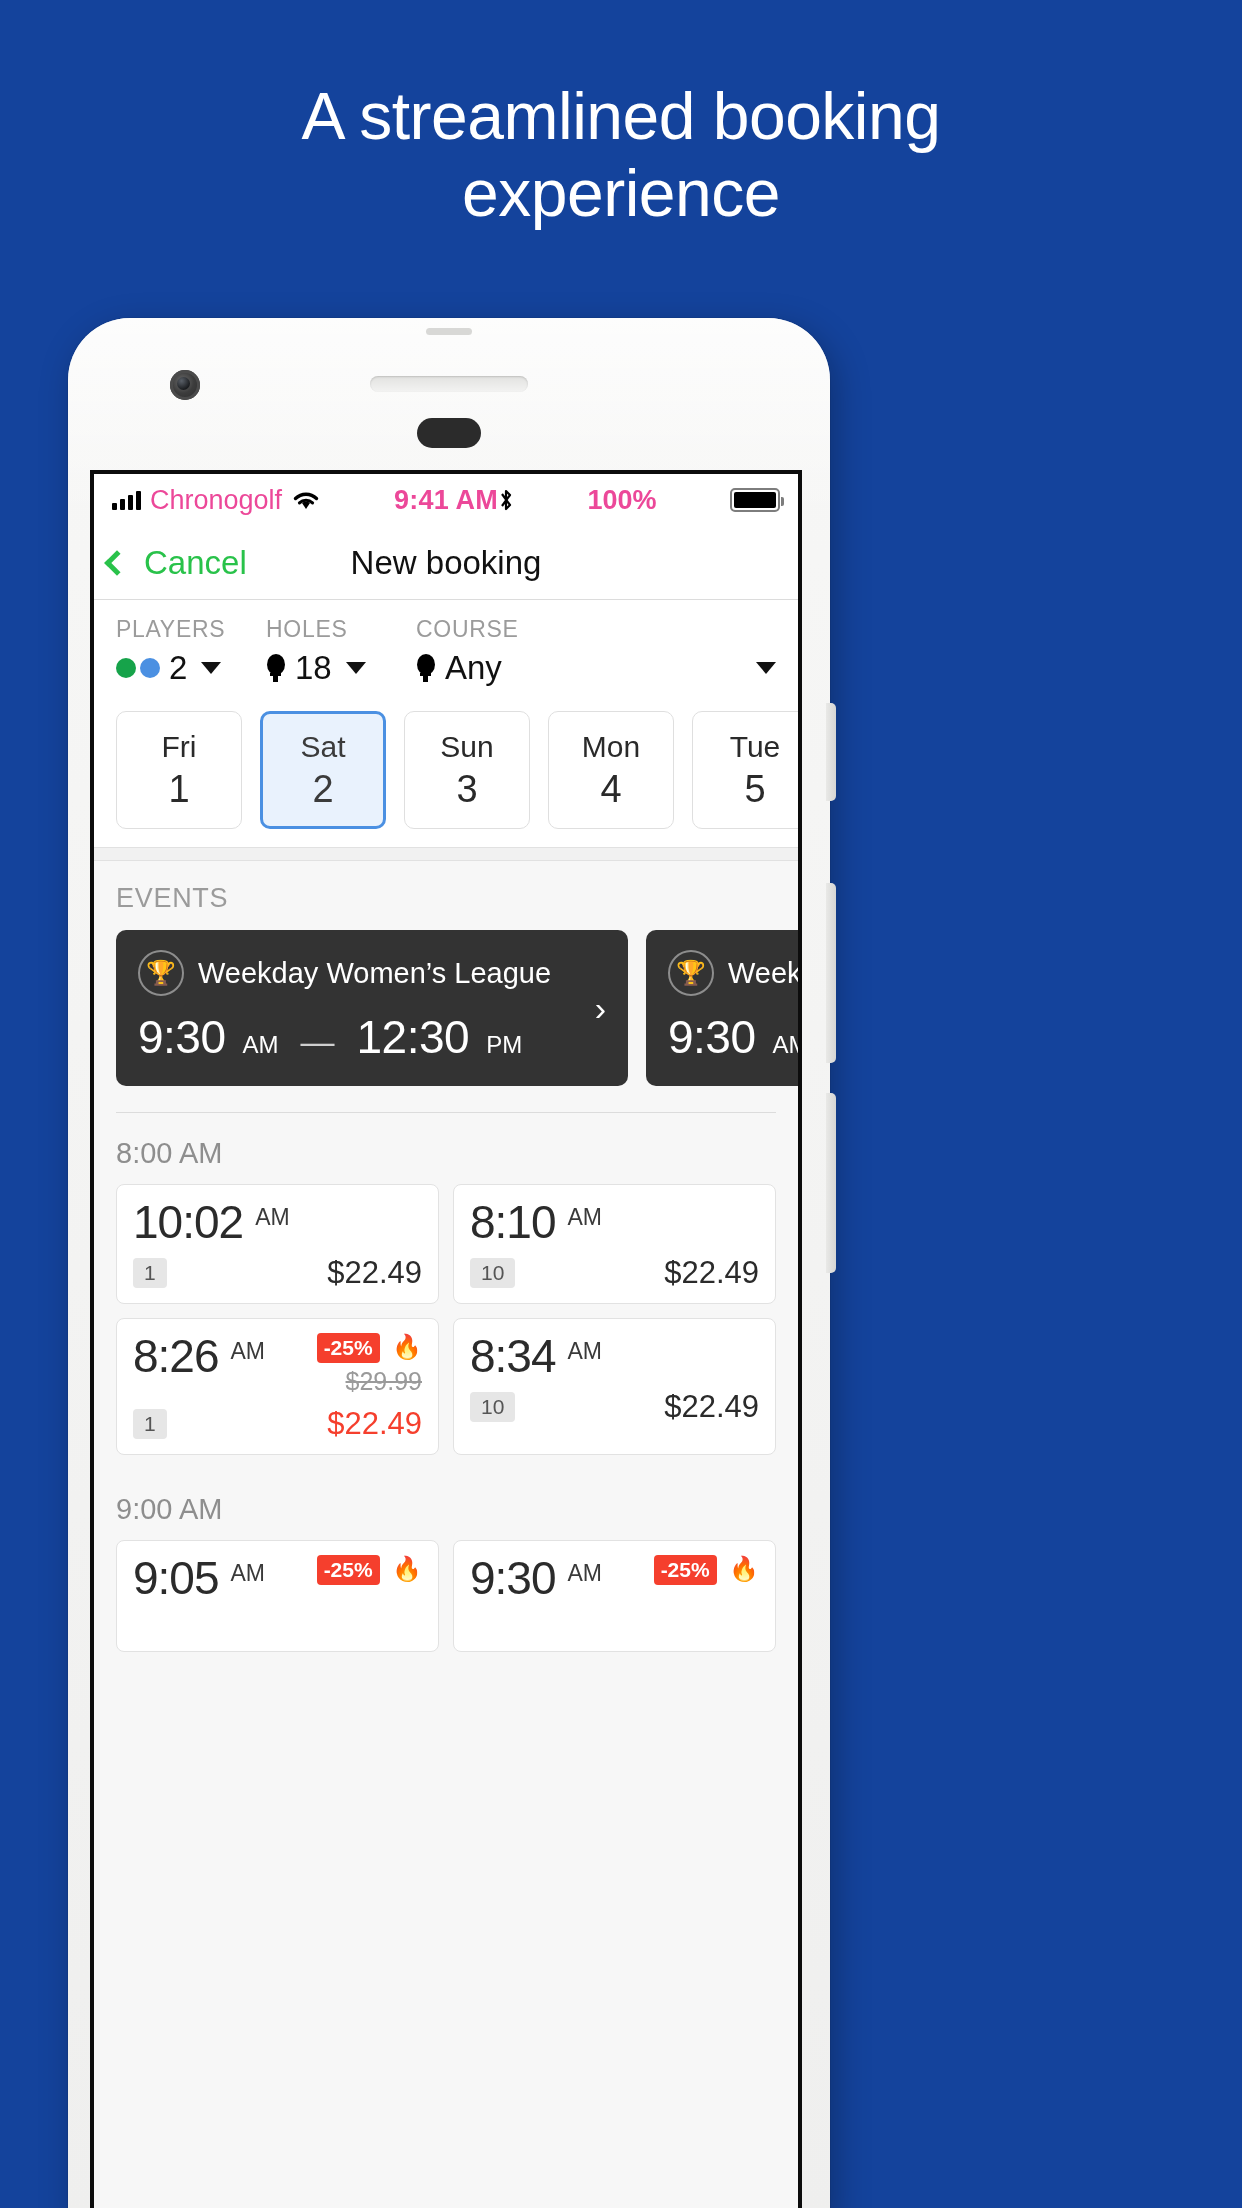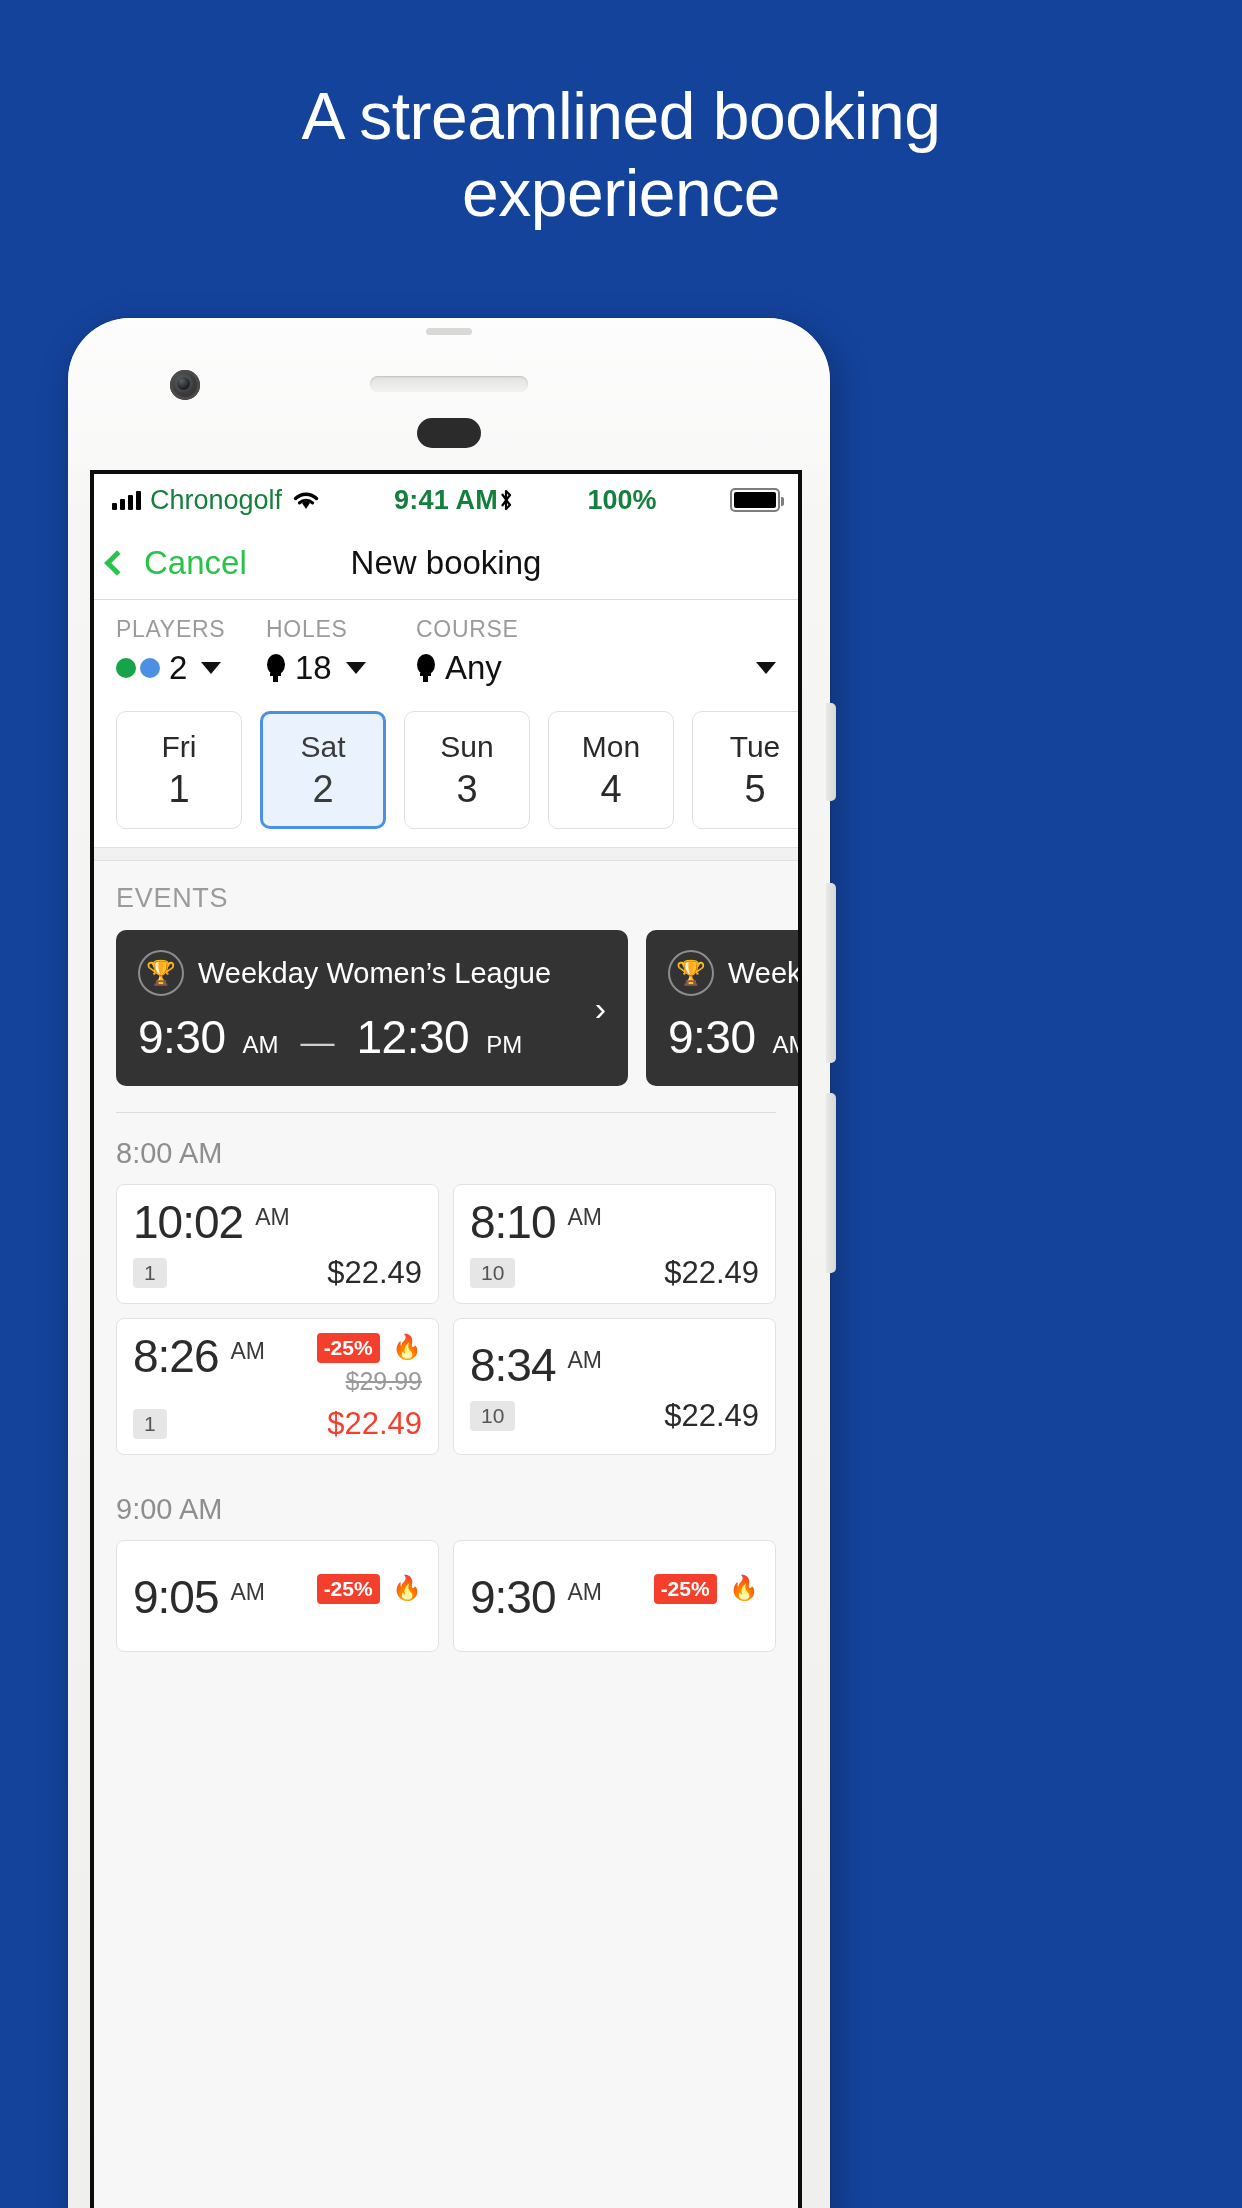--- a/index.html
+++ b/index.html
@@ -81,21 +81,21 @@
     background: #f7f7f7;
     overflow: hidden;
     border: 4px solid #0c0c0c;
     border-bottom: none;
   }
 
   
   .statusbar {
     height: 52px; background:#fff;
     display:flex; align-items:center; padding: 0 18px;
-    font-size: 27px; color:#15803d;
+    font-size: 27px; color:#ec4899;
   }
   .sb-left { display:flex; align-items:center; gap:9px; flex: 1; }
   .sb-center { flex: 0 0 auto; font-weight:700; letter-spacing:0.2px;}
   .sb-right { display:flex; align-items:center; justify-content:space-between; gap:8px; flex:1; font-weight:600;}
   .bars { display:flex; align-items:flex-end; gap:3px; height:20px;}
   .bars i { display:block; width:5px; background:#000; border-radius:1px;}
   .bars i:nth-child(1){height:7px;} .bars i:nth-child(2){height:11px;}
   .bars i:nth-child(3){height:15px;} .bars i:nth-child(4){height:19px;}
   .carrier { font-weight:500; font-size:27px;}
   .battery {
@@ -177,21 +177,21 @@
   .ev-dash { font-size:34px; color:#cfcfcf; margin:0 8px;}
   .ev-arrow { position:absolute; right:22px; top:50%; transform:translateY(-50%); font-size:34px; color:#fff;}
 
   .divider { height:1px; background:#dcdcdc; margin: 26px 22px 0; }
 
   .time-group-label { color:#8e8e8e; font-size:29px; padding: 24px 22px 14px;}
   .tee-grid { display:flex; gap:14px; padding: 0 22px 14px;}
   .tee-card {
     flex:1; background:#fff; border:1px solid #e2e2e2; border-radius:8px;
     padding: 14px 16px 12px; min-height: 112px;
-    display:flex; flex-direction:column; justify-content:center;
+    display:flex; flex-direction:column; justify-content:flex-start;
   }
   .tc-top { display:flex; align-items:flex-start; }
   .tc-time { font-size:46px; color:#2b2b2b; letter-spacing:-1px; line-height:1;}
   .tc-ap { font-size:23px; color:#3a3a3a; margin-left:12px; margin-top:5px;}
   .disc-badge { background:#f53f2d; color:#fff; font-size:21px; font-weight:700; border-radius:4px; padding:3px 7px; display:inline-block;}
   .flame { color:#f53f2d; font-size:24px; margin-left:8px;}
   .tc-bot { display:flex; align-items:center; margin-top: 10px;}
   .qty { background:#e6e6e6; color:#555; font-size:21px; border-radius:4px; padding:3px 11px;}
   .price { margin-left:auto; font-size:31px; color:#2b2b2b;}
   .price.old { font-size:25px; color:#9a9a9a; text-decoration: line-through; display:block; text-align:right; margin-top:4px;}

